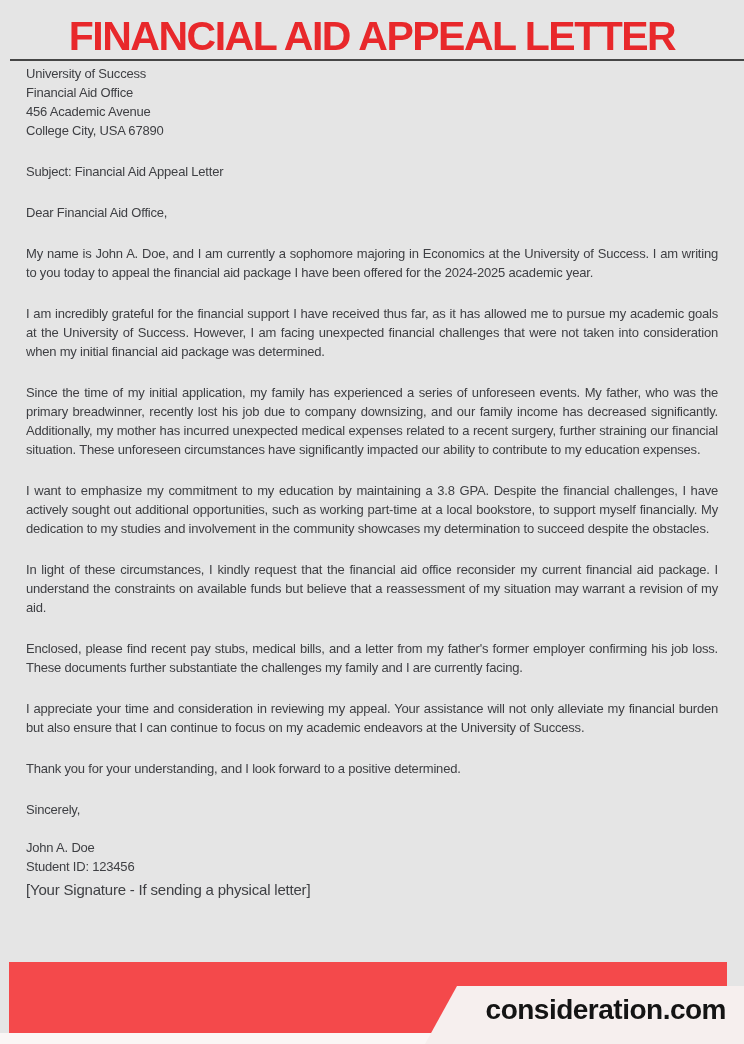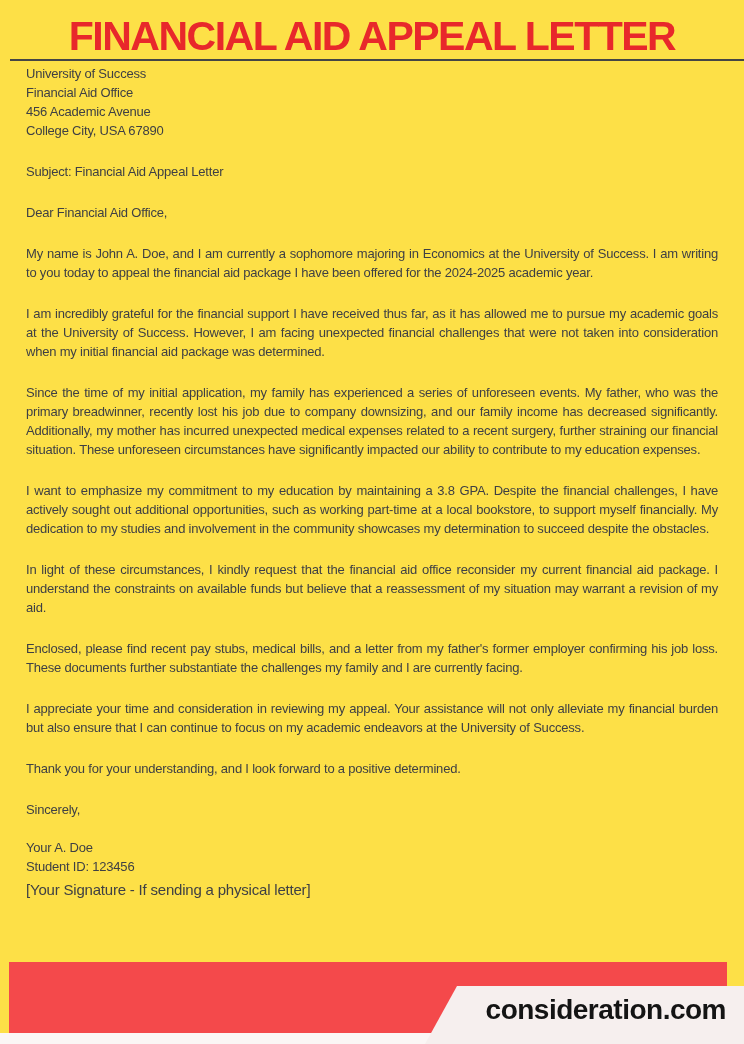--- a/index.html
+++ b/index.html
@@ -9,21 +9,21 @@
     --footer-strip:#fbf6f5;
     --body-text:#3f4044;
     --divider:#454545;
     --brand-text:#141414;
   }
   *{margin:0;padding:0;box-sizing:border-box;}
   html,body{background:#ffffff;}
   .page{
     position:relative;
     width:744px;height:1044px;
-    background:#fde047;
+    background:#e5e5e5;
     overflow:hidden;
     font-family:"Liberation Sans","DejaVu Sans",sans-serif;
     color:var(--body-text);
   }
   
   .header{padding-top:15px;}
   .page-title{
     font-size:41px;
     line-height:43px;
     font-weight:800;
@@ -116,21 +116,21 @@
     <p class="justify">Since the time of my initial application, my family has experienced a series of unforeseen events. My father, who was the primary breadwinner, recently lost his job due to company downsizing, and our family income has decreased significantly. Additionally, my mother has incurred unexpected medical expenses related to a recent surgery, further straining our financial situation. These unforeseen circumstances have significantly impacted our ability to contribute to my education expenses.</p>
     <p class="justify">I want to emphasize my commitment to my education by maintaining a 3.8 GPA. Despite the financial challenges, I have actively sought out additional opportunities, such as working part-time at a local bookstore, to support myself financially. My dedication to my studies and involvement in the community showcases my determination to succeed despite the obstacles.</p>
     <p class="justify">In light of these circumstances, I kindly request that the financial aid office reconsider my current financial aid package. I understand the constraints on available funds but believe that a reassessment of my situation may warrant a revision of my aid.</p>
     <p class="justify">Enclosed, please find recent pay stubs, medical bills, and a letter from my father's former employer confirming his job loss. These documents further substantiate the challenges my family and I are currently facing.</p>
     <p class="justify">I appreciate your time and consideration in reviewing my appeal. Your assistance will not only alleviate my financial burden but also ensure that I can continue to focus on my academic endeavors at the University of Success.</p>
     <p>Thank you for your understanding, and I look forward to a positive determined.</p>
 
     <p>Sincerely,</p>
 
     <div class="sig-block">
-      <div>Your A. Doe</div>
+      <div>John A. Doe</div>
       <div>Student ID: 123456</div>
     </div>
 
     <div class="signature-note">[Your Signature - If sending a physical letter]</div>
 
   </section>
 
   <div class="footer-band"></div>
   <div class="footer-bottom-strip"></div>
   <div class="footer-brand-panel">

